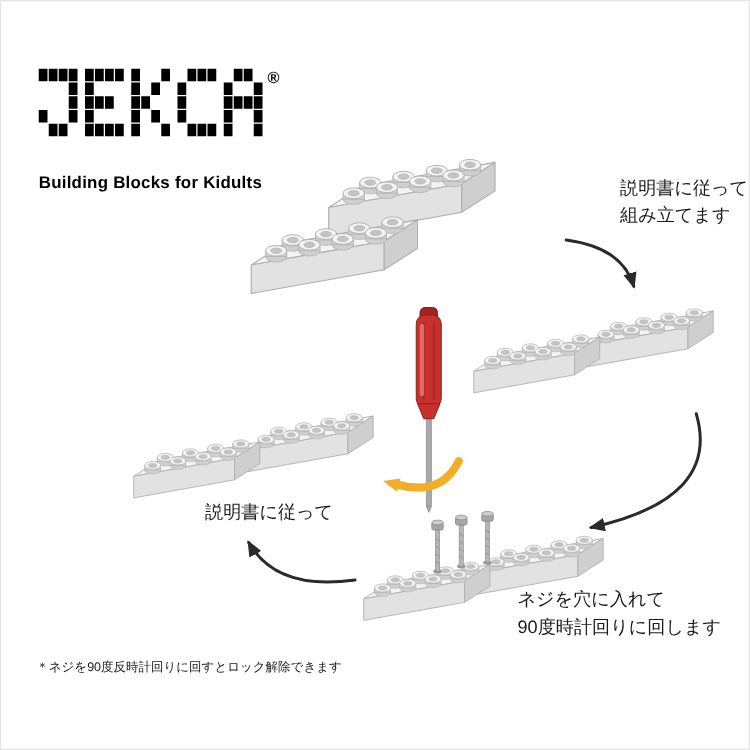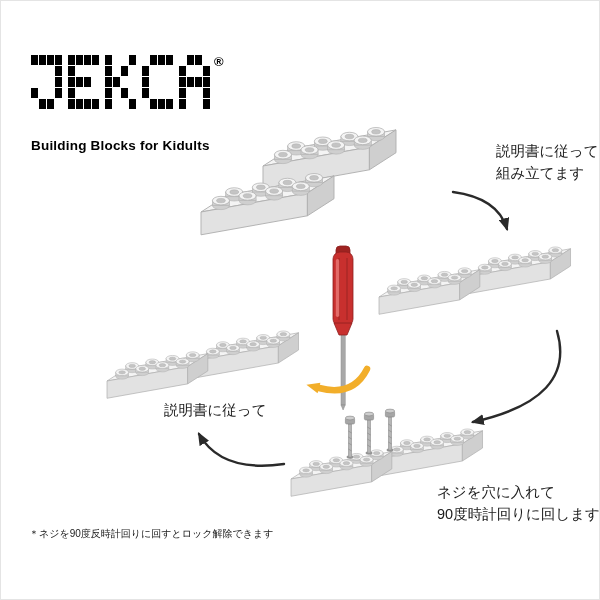--- a/index.html
+++ b/index.html
@@ -17,21 +17,21 @@
   .brand-row{display:flex;align-items:flex-start;gap:4px;}
   .pixel-letters{display:flex;gap:6px;}
   .pixel-letter{display:grid;grid-template-columns:repeat(4,7px);grid-auto-rows:10px;gap:1px;}
   .pixel-cell{background:transparent;}
   .pixel-cell.on{background:var(--logo);}
   .reg{font-size:13px;font-weight:700;line-height:1;color:var(--logo);}
   .tagline{margin-top:29px;font-size:13.5px;font-weight:700;color:var(--logo);letter-spacing:.2px;white-space:nowrap;}
   .scene{position:absolute;left:0;top:0;}
   .caption{position:absolute;font-size:14.5px;line-height:1.55;color:var(--text);font-weight:500;white-space:nowrap;}
   .caption.step1{left:495px;top:139px;}
-  .caption.step2{left:413px;top:480px;margin-left:23px;}
+  .caption.step2{left:413px;top:468px;}
   .caption.step3{left:163px;top:398px;}
   .footnote{position:absolute;left:28px;top:526px;font-size:10px;color:var(--text);font-weight:500;white-space:nowrap;}
   
   .brick-top{fill:var(--brick_top);stroke:var(--brick_outline);stroke-width:1;}
   .brick-front{fill:var(--brick_front);stroke:var(--brick_outline);stroke-width:1;}
   .brick-side{fill:var(--brick_side);stroke:var(--brick_outline);stroke-width:1;}
   .stud-top{fill:var(--brick_top);stroke:var(--brick_outline);stroke-width:.8;}
   .stud-side{fill:var(--brick_side);stroke:var(--brick_outline);stroke-width:.6;}
   .stud-hole{fill:var(--stud_hole);stroke:var(--brick_outline);stroke-width:.6;}
   .screw-shaft{fill:#b6b6b6;stroke:#8d8d8d;stroke-width:.5;}

